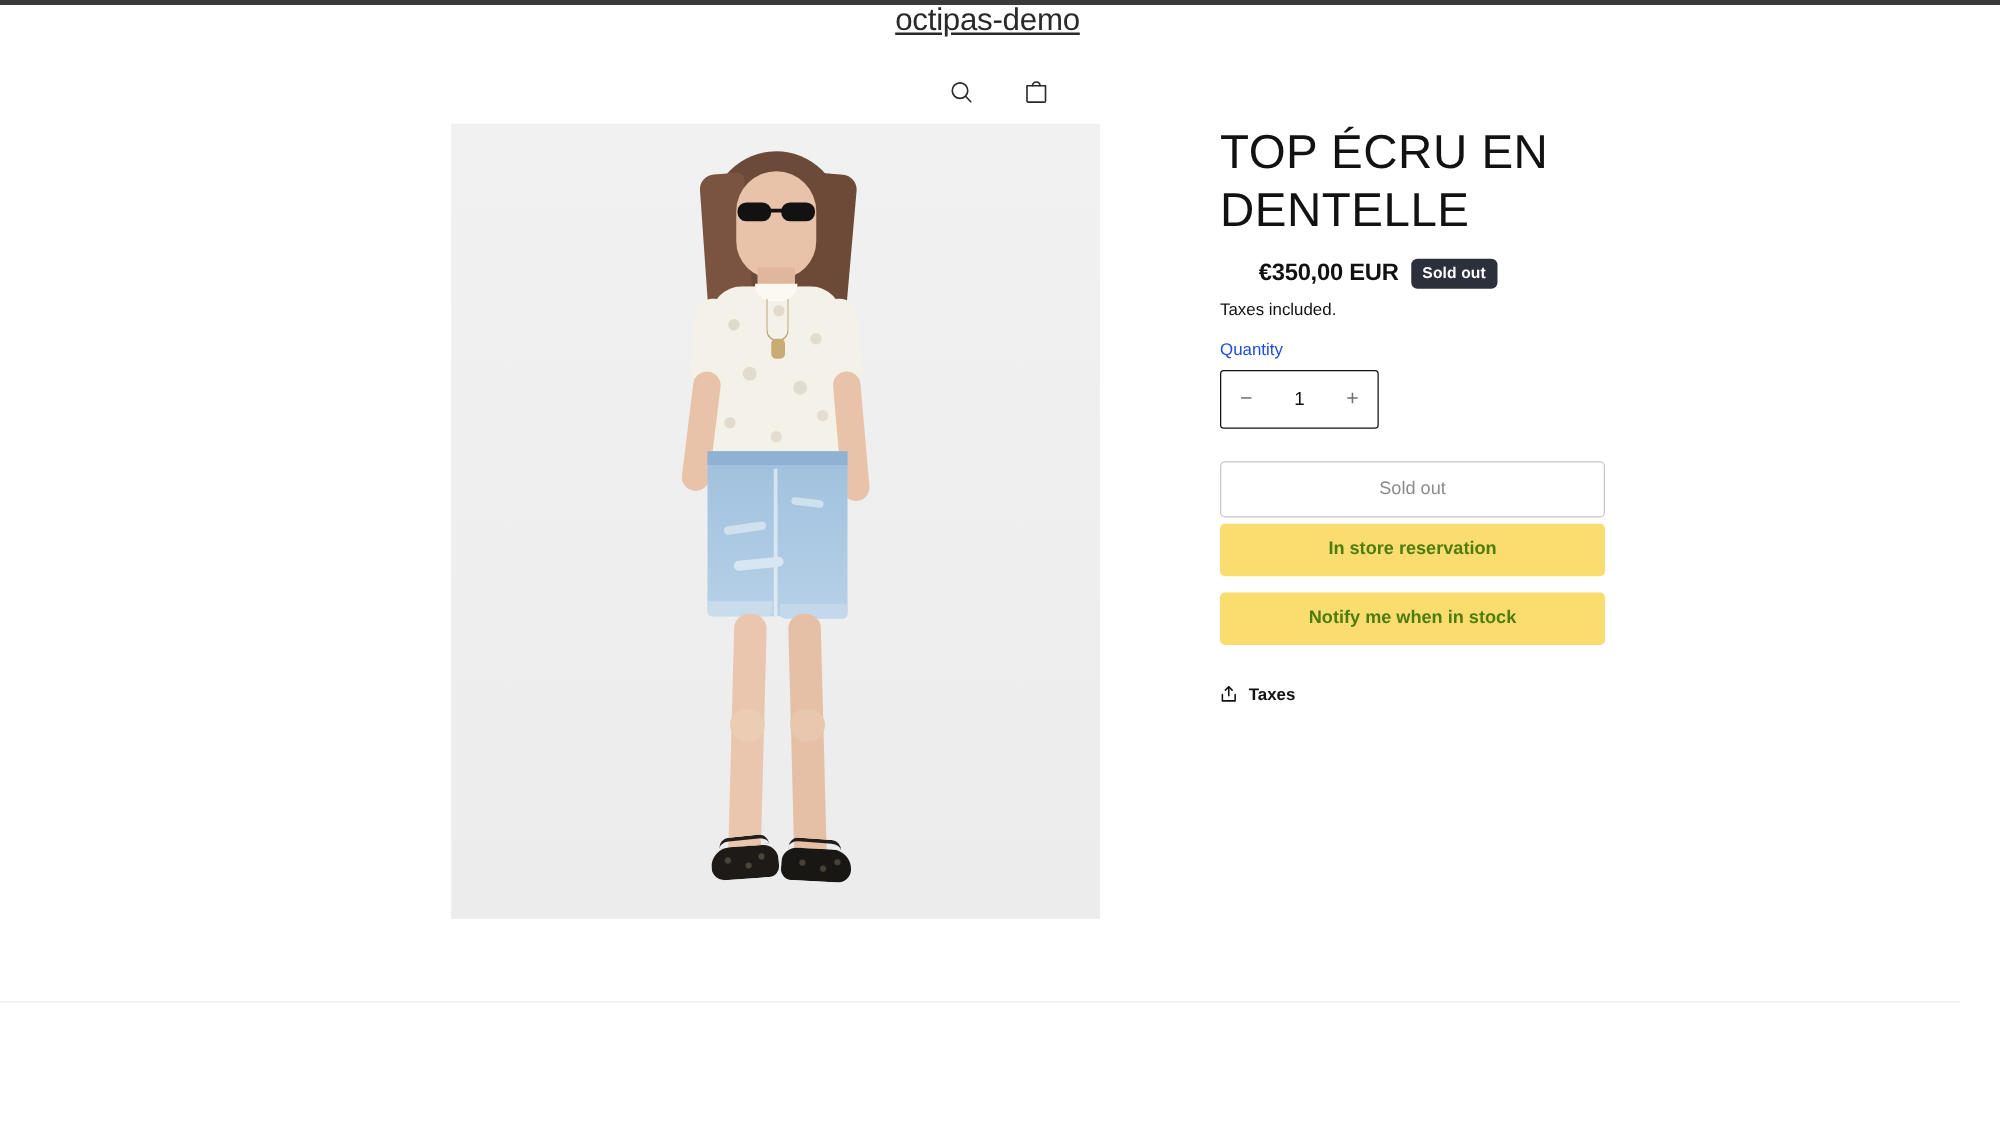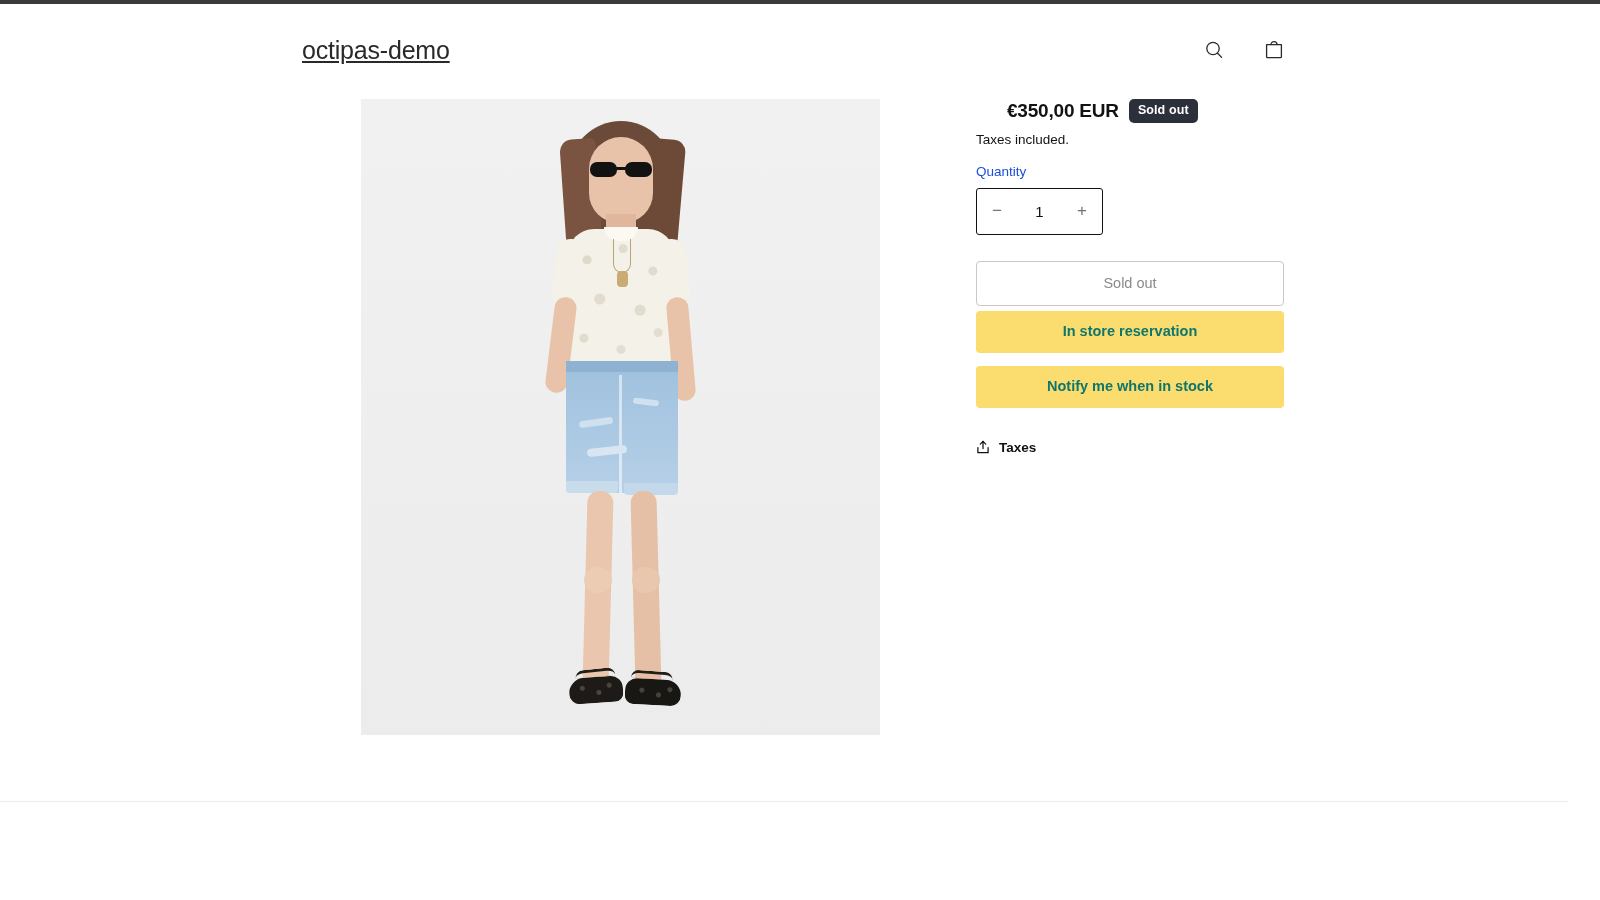--- a/index.html
+++ b/index.html
@@ -30,20 +30,21 @@
   
   .header {
     position: absolute;
     top: 4px; left: 0;
     width: 1568px;
     height: 92px;
     display: flex;
     align-items: center;
     justify-content: space-between;
     padding: 0 290px 0 302px;
+    flex-direction: column;
   }
   .shop-title {
     font-size: 25px;
     font-weight: 400;
     letter-spacing: -0.2px;
     color: #29292c;
     line-height: 1;
     white-space: nowrap;
   }
   .header-actions {
@@ -264,21 +265,21 @@
     background: #f9edb9;
     border: none;
     color: #9a9277;
     margin-bottom: 25px;
     cursor: default;
   }
   .btn-reserve, .btn-notify {
     height: 42px;
     background: #fadd6e;
     border: none;
-    color: #0f766e;
+    color: #4d7c0f;
     font-weight: 700;
     font-size: 14.5px;
   }
   .btn-reserve { margin-bottom: 13px; }
   .btn-notify { margin-bottom: 28px; }
 
   .share {
     display: inline-flex;
     align-items: center;
     gap: 9px;
@@ -366,20 +367,21 @@
         <div class="f-knee-l"></div>
         <div class="f-knee-r"></div>
         <div class="f-strap-l"></div>
         <div class="f-strap-r"></div>
         <div class="f-shoe-l"></div>
         <div class="f-shoe-r"></div>
       </div>
     </div>
 
     <div class="info">
+      <h1 class="product-title">TOP ÉCRU EN DENTELLE</h1>
 
       <div class="price-row">
         <span class="price">€350,00 EUR</span>
         <span class="badge">Sold out</span>
       </div>
 
       <div class="taxes">Taxes included.</div>
 
       <div class="qty-label">Quantity</div>
       <div class="qty-box">

